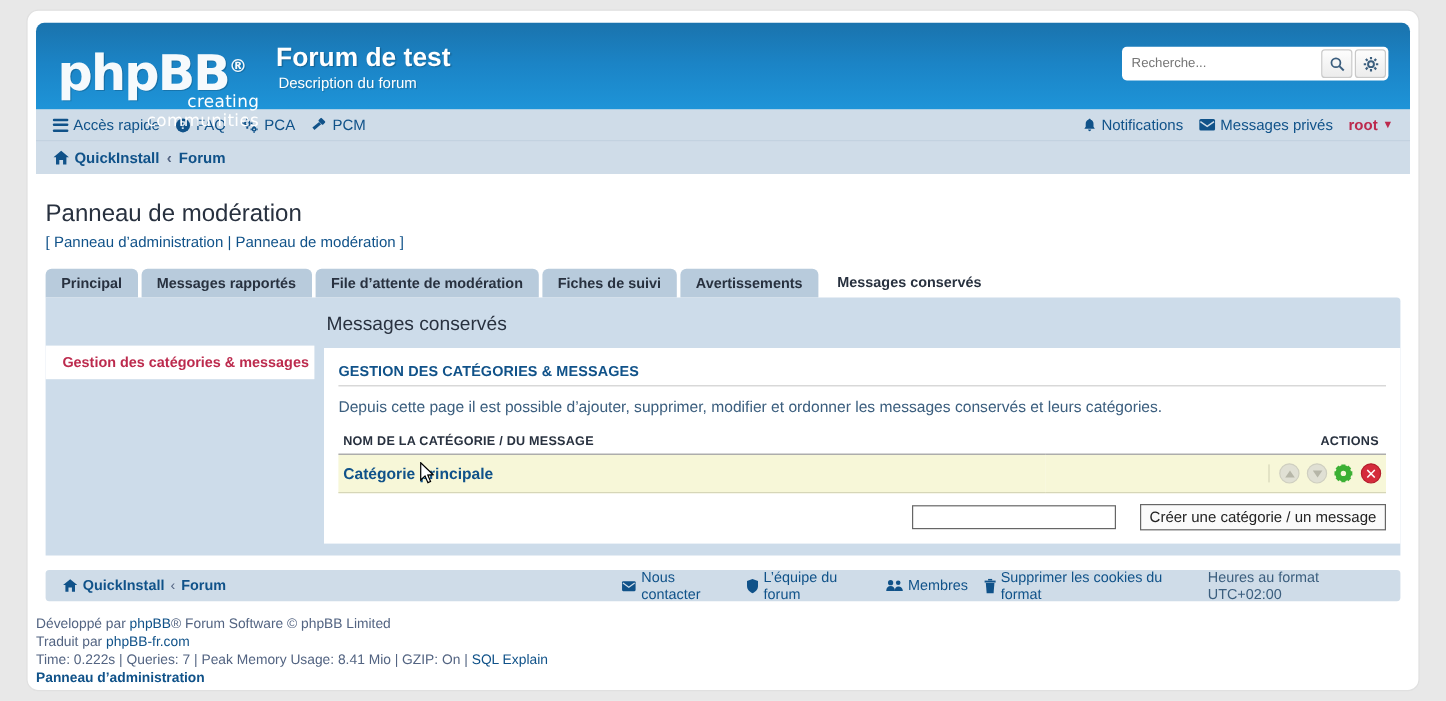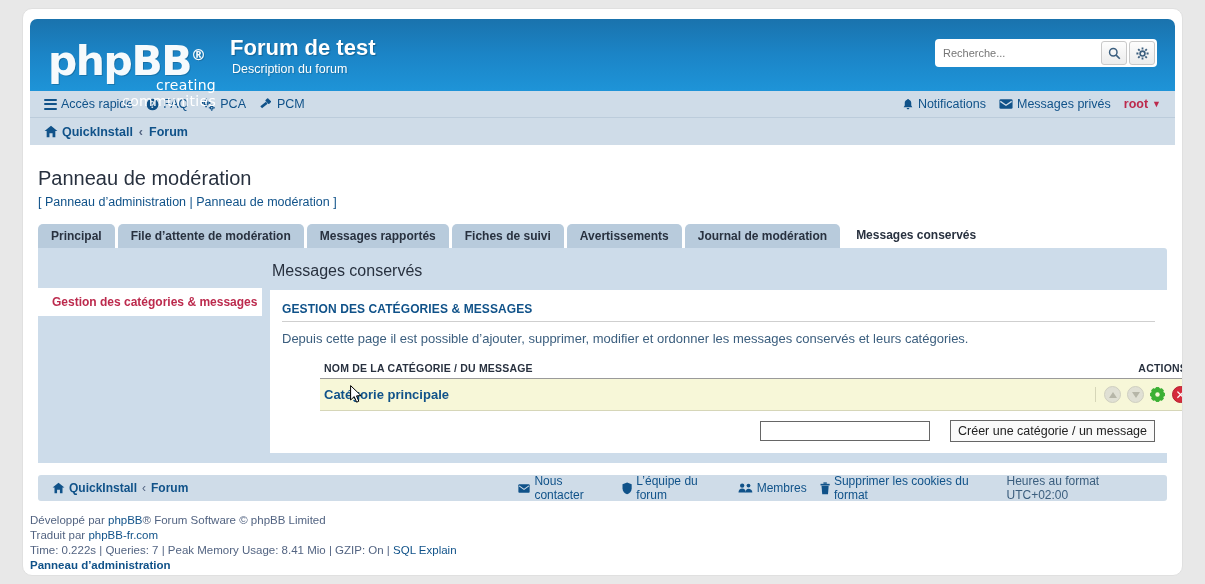--- a/index.html
+++ b/index.html
@@ -211,21 +211,21 @@
     border-bottom: 1px solid #cfcfcf;
     padding-bottom: 5px;
     margin-bottom: 9px;
   }
   .cbox-desc {
     font-size: 13px;
     color: #3b5e7e;
     margin-bottom: 16px;
   }
 
-  table.mtab { width: 100%; border-collapse: collapse; margin-left: 38px; }
+  table.mtab { width: 100%; border-collapse: collapse; }
   table.mtab th {
     font-size: 10.5px;
     font-weight: bold;
     color: #28313f;
     text-align: left;
     padding: 0 0 4px 4px;
     border-bottom: 1px solid #9a9a9a;
     letter-spacing: 0.2px;
   }
   table.mtab th.r { text-align: right; padding-right: 6px; }
@@ -448,25 +448,24 @@
       <div class="psub">
         <span>[</span>
         <a>Panneau d’administration</a>
         <span>|</span>
         <a>Panneau de modération</a>
         <span>]</span>
       </div>
 
       <div class="tabs">
         <div class="tab">Principal</div>
+        <div class="tab">Messages rapportés</div>
         <div class="tab">File d’attente de modération</div>
-        <div class="tab">Messages rapportés</div>
         <div class="tab">Fiches de suivi</div>
         <div class="tab">Avertissements</div>
-        <div class="tab">Journal de modération</div>
         <div class="tab active">Messages conservés</div>
       </div>
 
       <div class="panel">
         <div class="sidebar">
           <div class="side-item">Gestion des catégories &amp; messages</div>
         </div>
         <div class="content">
           <div class="content-h">Messages conservés</div>
           <div class="cbox">

